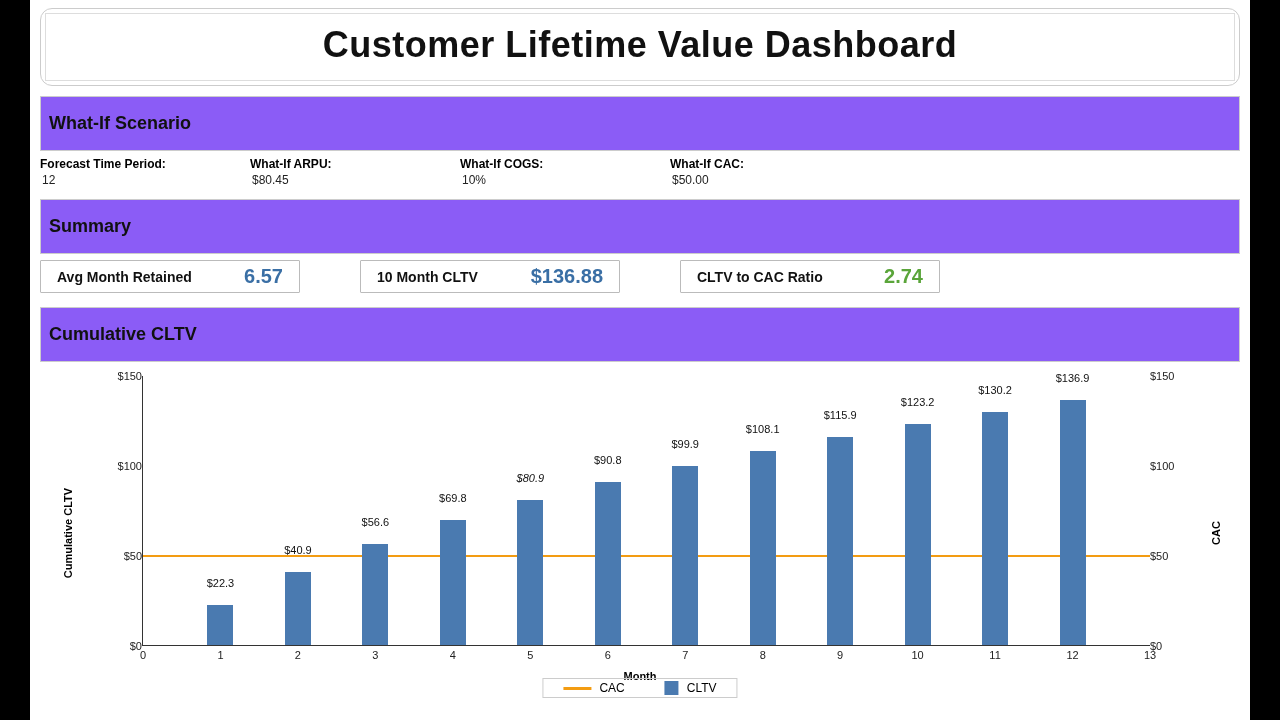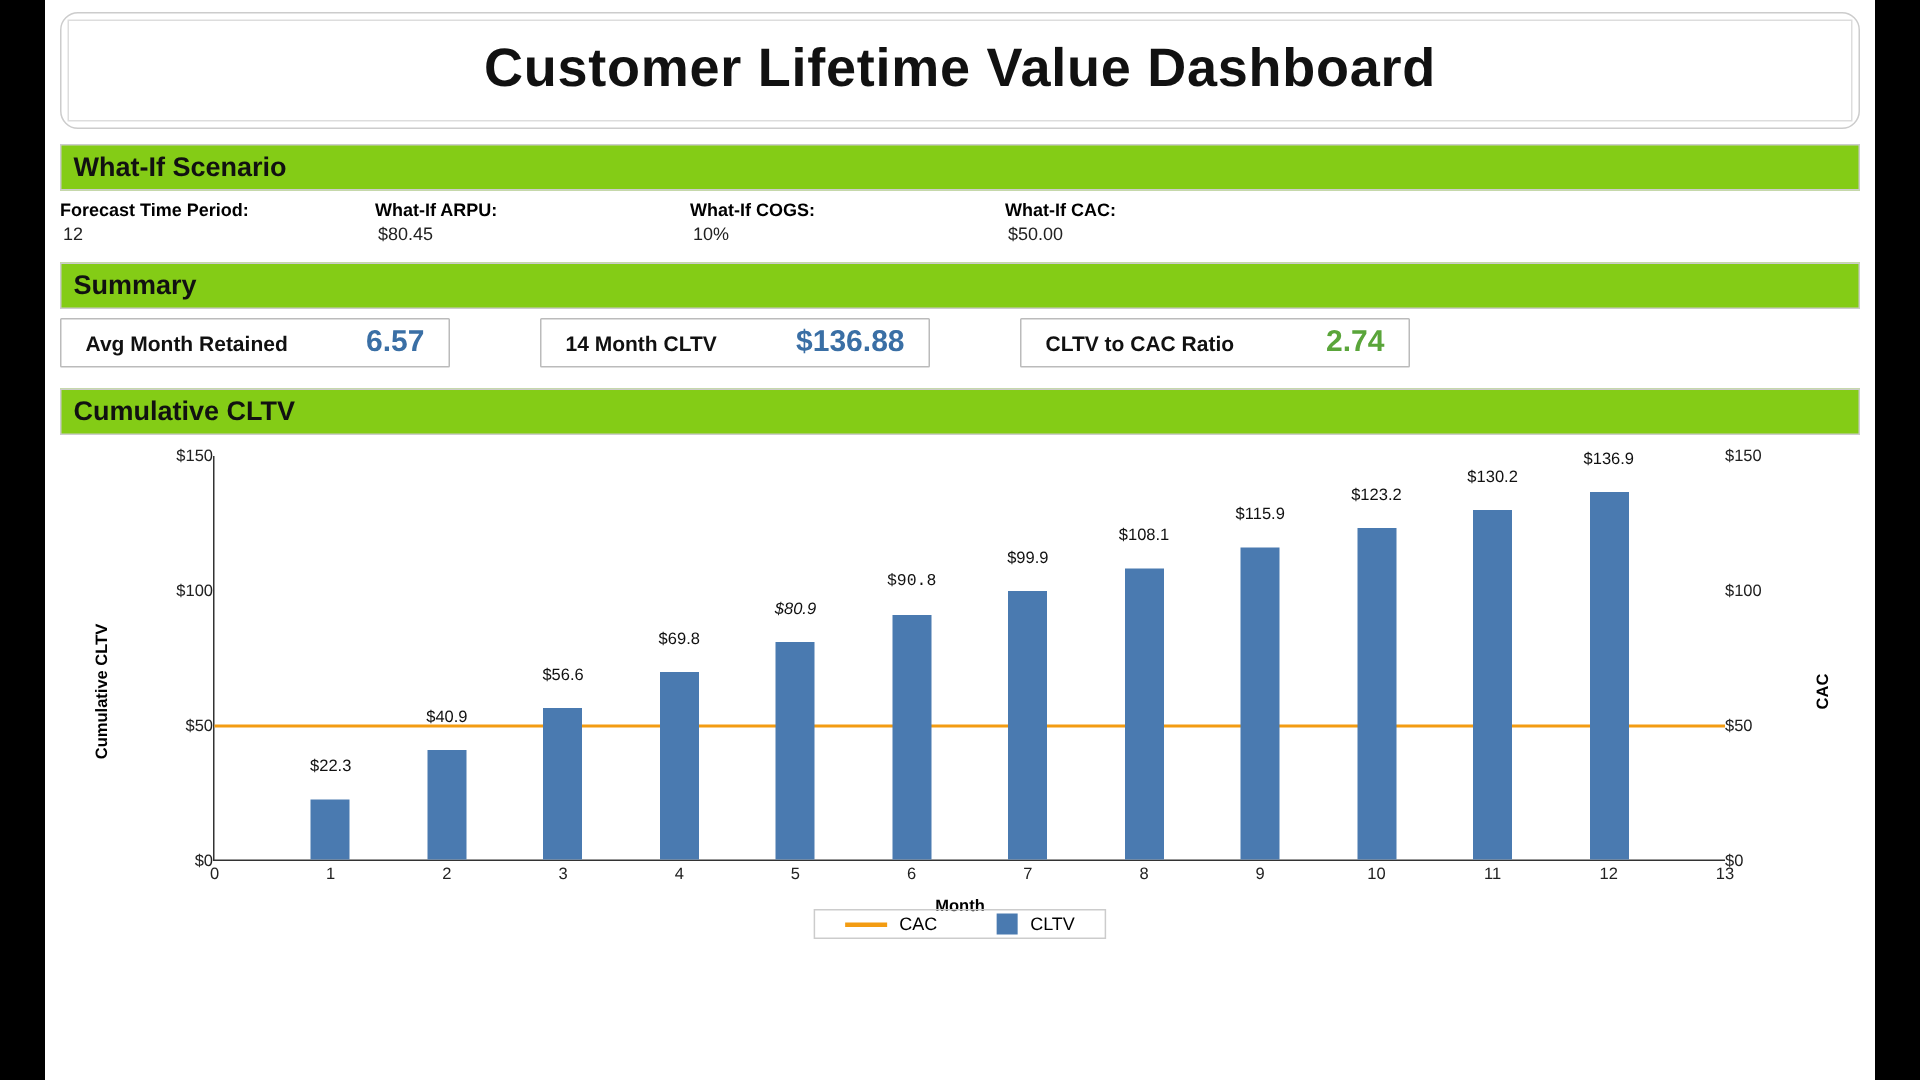--- a/index.html
+++ b/index.html
@@ -32,25 +32,25 @@
     padding: 10px 0 14px 0;
   }
   .title-inner h1 {
     margin: 0;
     font-size: 36px;
     font-weight: 700;
     color: #111;
     letter-spacing: 0.5px;
   }
   .section-header {
-    background: #84cc16;
+    background: #8b5cf6;
     border: 1px solid #ccc;
     font-size: 18px;
     font-weight: 700;
-    padding: 4px 8px;
+    padding: 16px 8px;
     margin-top: 8px;
     color: #111;
   }
   .scenario-row {
     display: flex;
     padding: 6px 0 4px 0;
     font-size: 12px;
   }
   .scenario-col {
     width: 210px;
@@ -217,21 +217,21 @@
     </div>
   </div>
 
   <div class="section-header">Summary</div>
   <div class="summary-row">
     <div class="summary-card">
       <span class="summary-label">Avg Month Retained</span>
       <span class="summary-value val-blue">6.57</span>
     </div>
     <div class="summary-card">
-      <span class="summary-label">14 Month CLTV</span>
+      <span class="summary-label">10 Month CLTV</span>
       <span class="summary-value val-blue">$136.88</span>
     </div>
     <div class="summary-card">
       <span class="summary-label">CLTV to CAC Ratio</span>
       <span class="summary-value val-green">2.74</span>
     </div>
   </div>
 
   <div class="section-header">Cumulative CLTV</div>
 
@@ -273,21 +273,21 @@
         <div class="bar-label" style="left: 7.69231%; bottom: 14.8667%;">$22.3</div>
         <div class="bar" style="left: 15.3846%; height: 27.2667%;"></div>
         <div class="bar-label" style="left: 15.3846%; bottom: 27.2667%;">$40.9</div>
         <div class="bar" style="left: 23.0769%; height: 37.7333%;"></div>
         <div class="bar-label" style="left: 23.0769%; bottom: 37.7333%;">$56.6</div>
         <div class="bar" style="left: 30.7692%; height: 46.5333%;"></div>
         <div class="bar-label" style="left: 30.7692%; bottom: 46.5333%;">$69.8</div>
         <div class="bar" style="left: 38.4615%; height: 53.9333%;"></div>
         <div class="bar-label" style="left: 38.4615%; bottom: 53.9333%; font-style: italic;">$80.9</div>
         <div class="bar" style="left: 46.1538%; height: 60.5333%;"></div>
-        <div class="bar-label" style="left: 46.1538%; bottom: 60.5333%; font-family: Liberation Mono, monospace;">$90.8</div>
+        <div class="bar-label" style="left: 46.1538%; bottom: 60.5333%;">$90.8</div>
         <div class="bar" style="left: 53.8462%; height: 66.6%;"></div>
         <div class="bar-label" style="left: 53.8462%; bottom: 66.6%;">$99.9</div>
         <div class="bar" style="left: 61.5385%; height: 72.0667%;"></div>
         <div class="bar-label" style="left: 61.5385%; bottom: 72.0667%;">$108.1</div>
         <div class="bar" style="left: 69.2308%; height: 77.2667%;"></div>
         <div class="bar-label" style="left: 69.2308%; bottom: 77.2667%;">$115.9</div>
         <div class="bar" style="left: 76.9231%; height: 82.1333%;"></div>
         <div class="bar-label" style="left: 76.9231%; bottom: 82.1333%;">$123.2</div>
         <div class="bar" style="left: 84.6154%; height: 86.8%;"></div>
         <div class="bar-label" style="left: 84.6154%; bottom: 86.8%;">$130.2</div>

